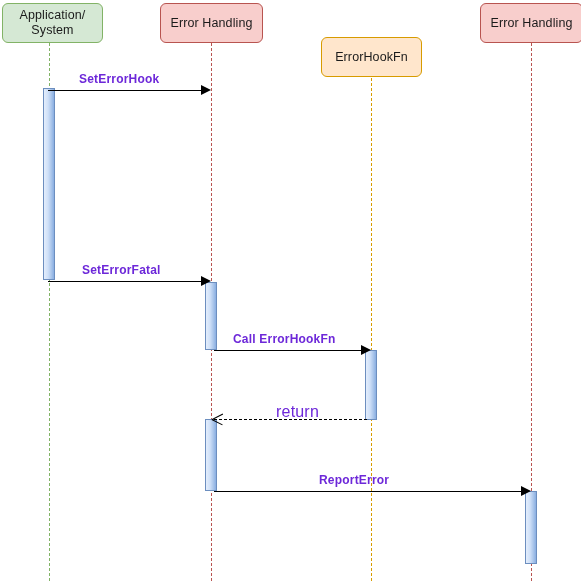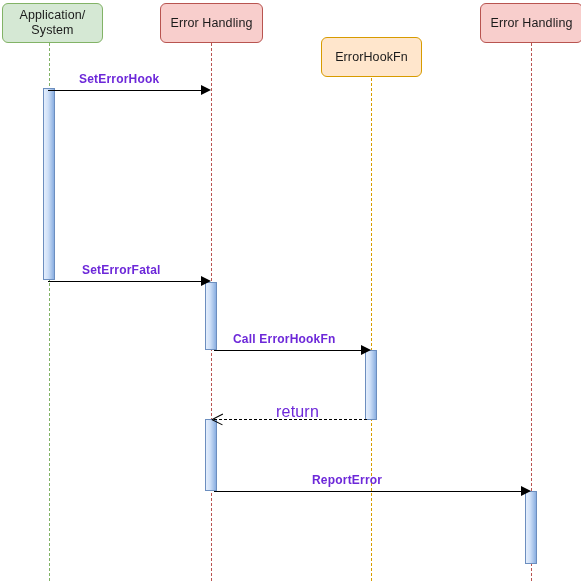--- a/index.html
+++ b/index.html
@@ -139,17 +139,17 @@
   <div class="arrow-head right" style="left:201px; top:276px;"></div>
 
   <div class="msg-label" style="left:233px; top:332px;">Call ErrorHookFn</div>
   <div class="msg-line" style="left:214px; top:350px; width:149px;"></div>
   <div class="arrow-head right" style="left:361px; top:345px;"></div>
 
   <div class="msg-label thin" style="left:276px; top:403px;">return</div>
   <div class="msg-line dashed" style="left:214px; top:419px; width:153px;"></div>
   <div class="arrow-open-left" style="left:212px; top:413px;"></div>
 
-  <div class="msg-label" style="left:312px; top:473px;">ReportError</div>
+  <div class="msg-label" style="left:319px; top:473px;">ReportError</div>
   <div class="msg-line" style="left:214px; top:491px; width:309px;"></div>
   <div class="arrow-head right" style="left:521px; top:486px;"></div>
 
 </div>
 
 </body></html>

